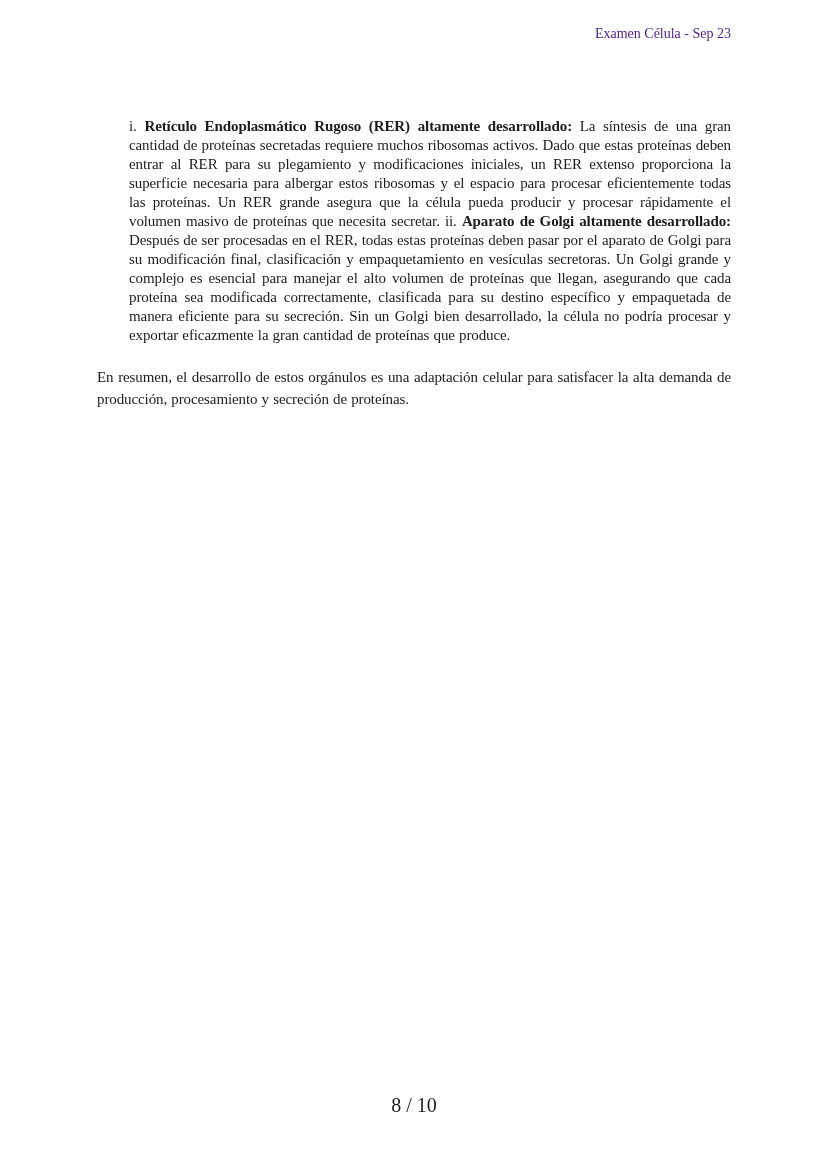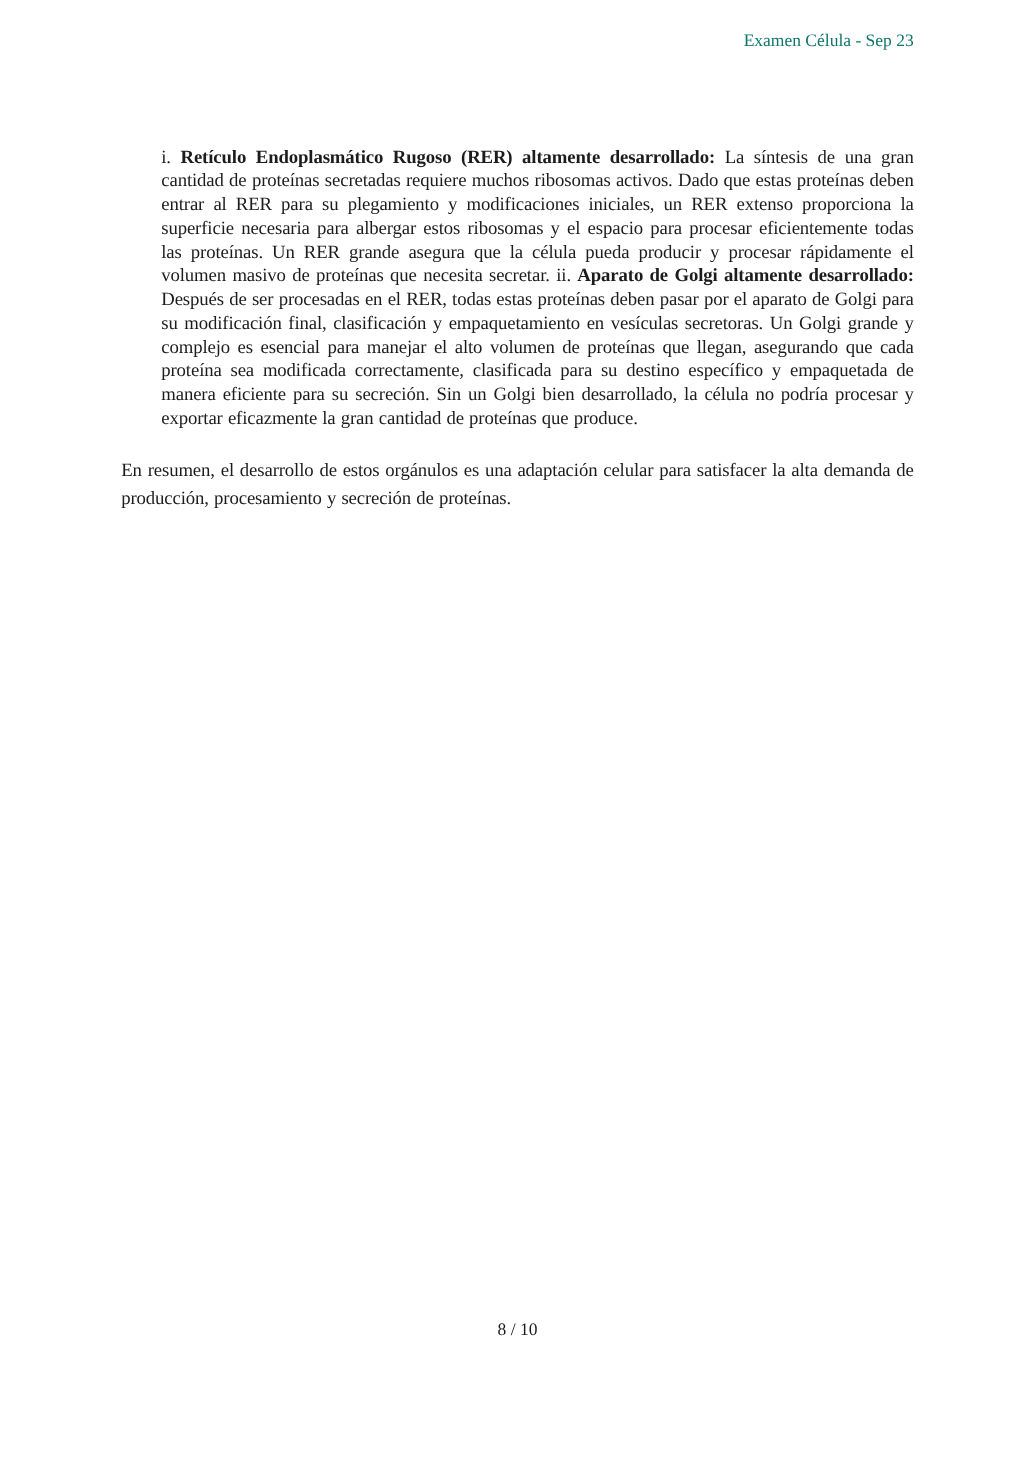--- a/index.html
+++ b/index.html
@@ -17,21 +17,21 @@
     overflow: hidden;
   }
   .header {
     position: absolute;
     top: 26px;
     left: 97px;
     right: 97px;
     text-align: right;
     font-size: 14px;
     line-height: 16px;
-    color: #0f766e;
+    color: #4c1d95;
   }
   .content {
     position: absolute;
     top: 89px;
     left: 97px;
     width: 634px;
   }
   .para {
     margin: 0;
     font-size: 15px;
@@ -48,23 +48,23 @@
   .conclusion {
     margin-top: 21px;
   }
   .para strong {
     font-weight: bold;
   }
   .footer {
     position: absolute;
     left: 0;
     right: 0;
-    top: 1056px;
+    top: 1096px;
     text-align: center;
-    font-size: 14px;
+    font-size: 20px;
     line-height: 18px;
     color: #1c1c1c;
   }
 </style>
 </head>
 <body>
 
 <div class="page">
 
   <div class="header">

